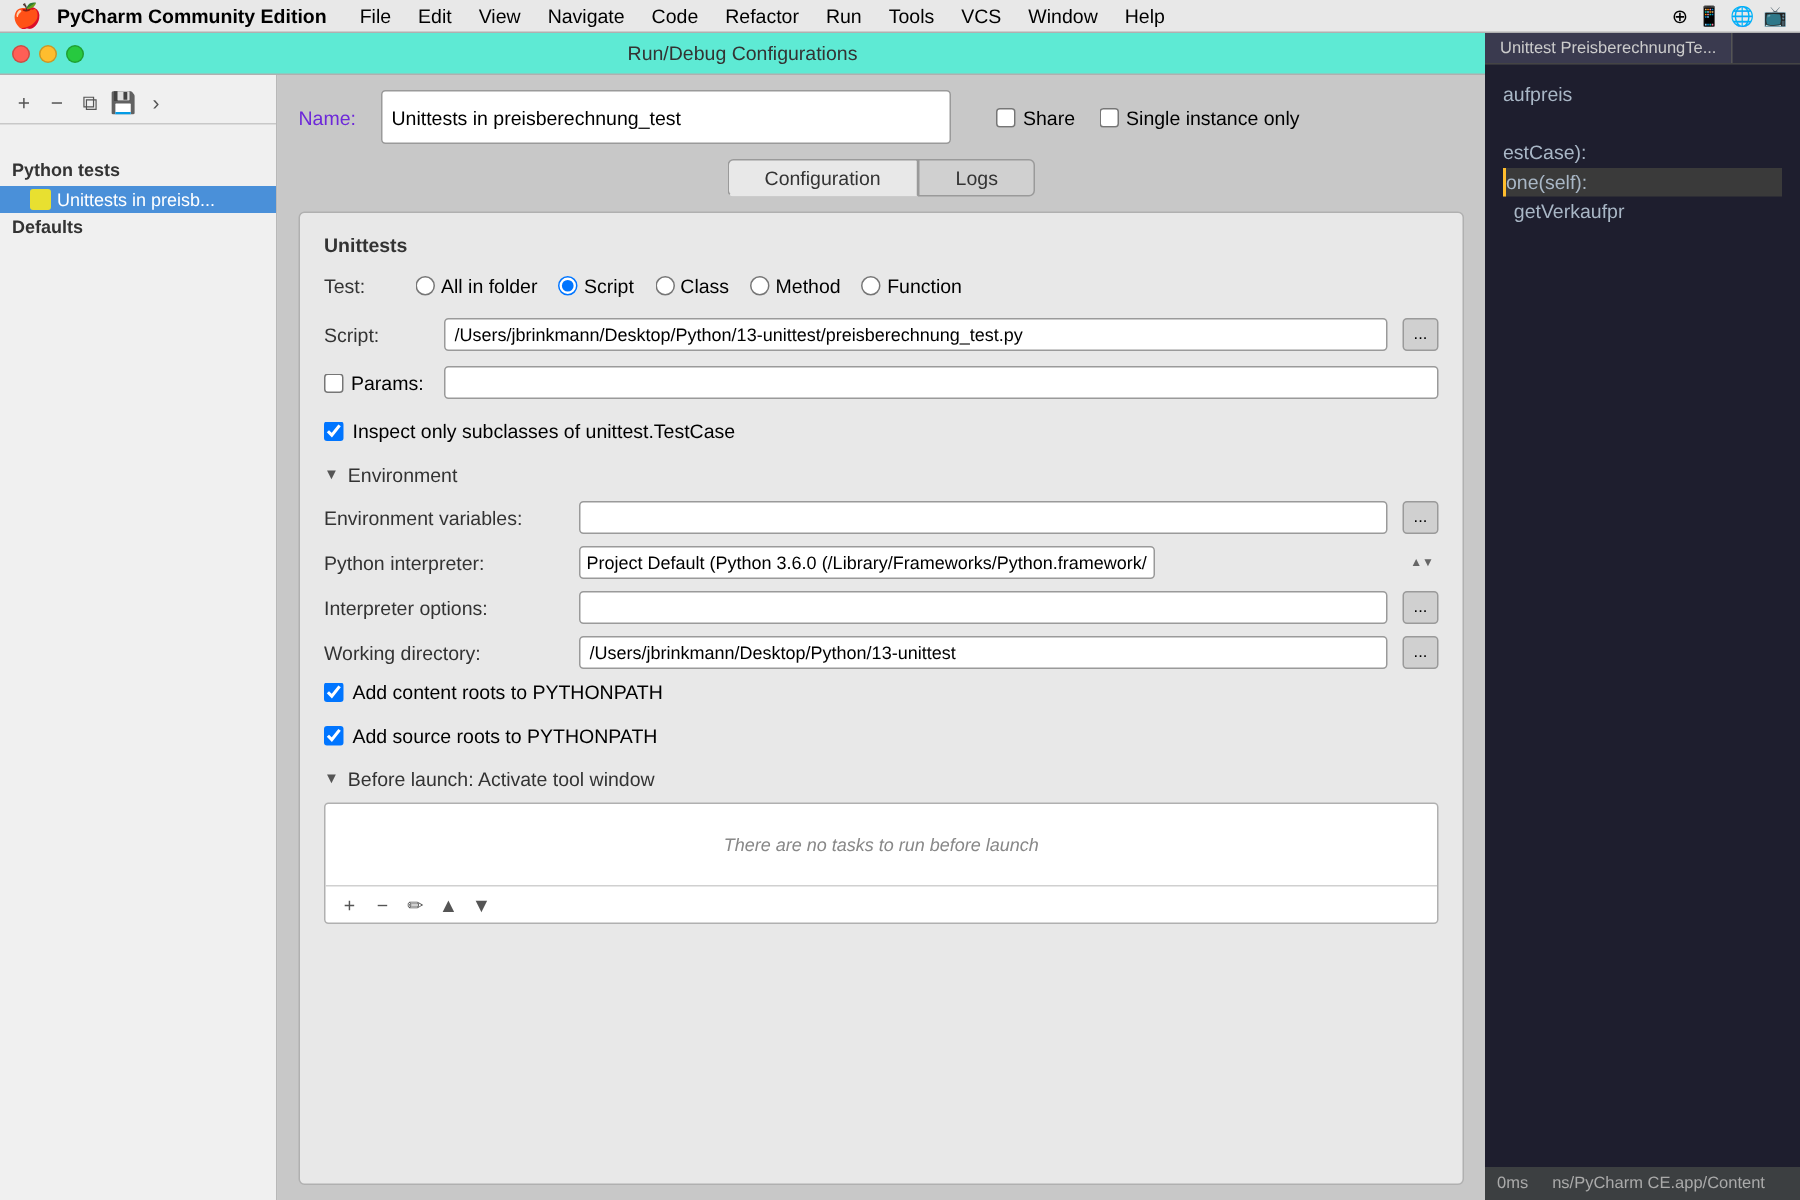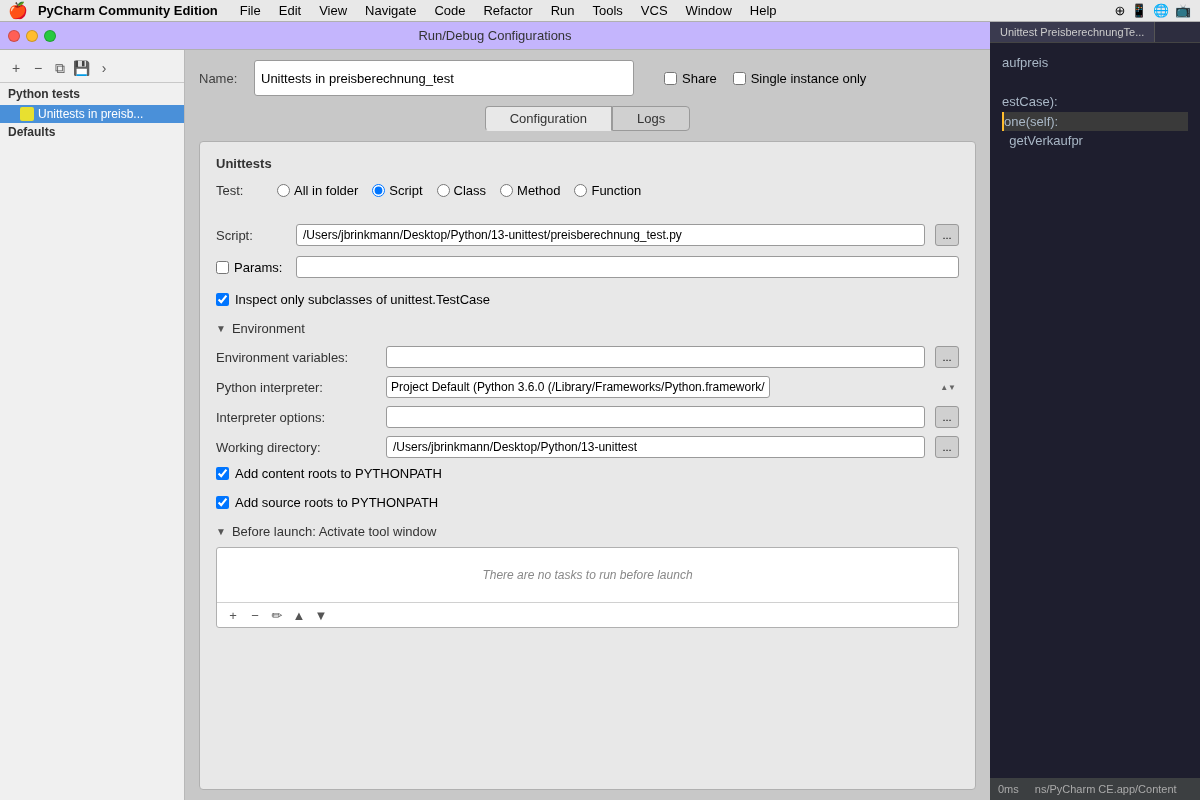--- a/index.html
+++ b/index.html
@@ -54,21 +54,21 @@
     
     .dialog-area {
       width: 990px;
       display: flex;
       flex-direction: column;
       background: #c8c8c8;
     }
 
     
     .window-chrome {
-      background: #c4b5fd;
+      background: #5eead4;
       height: 28px;
       display: flex;
       align-items: center;
       justify-content: center;
       border-bottom: 1px solid #b0b0b0;
       position: relative;
     }
     .traffic-lights {
       position: absolute;
       left: 8px;
@@ -116,20 +116,21 @@
       align-items: center;
       justify-content: center;
       color: #555;
       border-radius: 3px;
     }
     .sidebar-section-header {
       padding: 4px 8px;
       font-size: 12px;
       font-weight: 600;
       color: #333;
+      margin-top: 19px;
     }
     .sidebar-item {
       padding: 2px 8px 2px 20px;
       font-size: 12px;
       color: #1a1a6e;
       cursor: pointer;
       display: flex;
       align-items: flex-end;
       gap: 4px;
     }
@@ -161,21 +162,21 @@
 
     
     .name-row {
       display: flex;
       align-items: center;
       gap: 10px;
       margin-bottom: 10px;
     }
     .name-label {
       font-size: 13px;
-      color: #404040;
+      color: #6d28d9;
       min-width: 45px;
     }
     .name-input {
       flex: 1;
       max-width: 380px;
       height: 36px;
       border: 1px solid #9a9a9a;
       border-radius: 3px;
       padding: 2px 6px;
       font-size: 13px;
@@ -231,21 +232,21 @@
       font-weight: 600;
       color: #333;
       margin-bottom: 12px;
     }
 
     
     .test-row {
       display: flex;
       align-items: center;
       gap: 6px;
-      margin-bottom: 26px;
+      margin-bottom: 14px;
       flex-wrap: wrap;
     }
     .test-label {
       font-size: 13px;
       color: #333;
       min-width: 55px;
     }
     .radio-option {
       display: flex;
       align-items: center;

